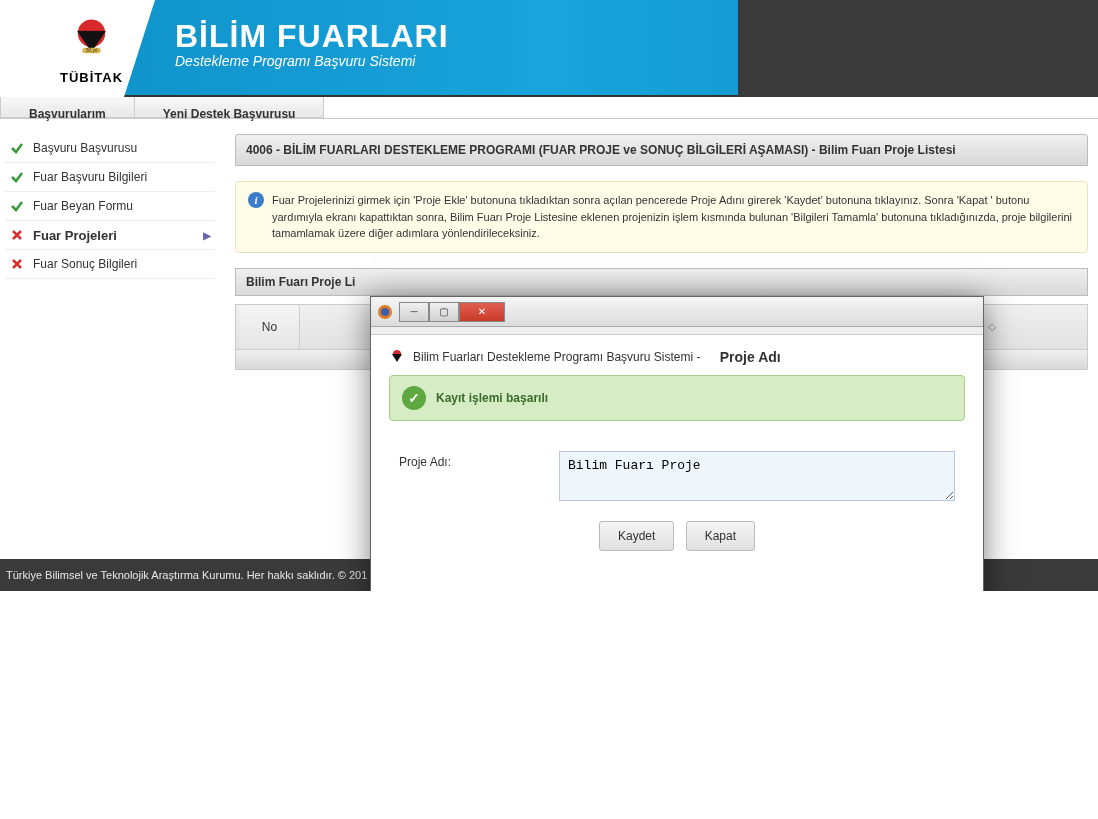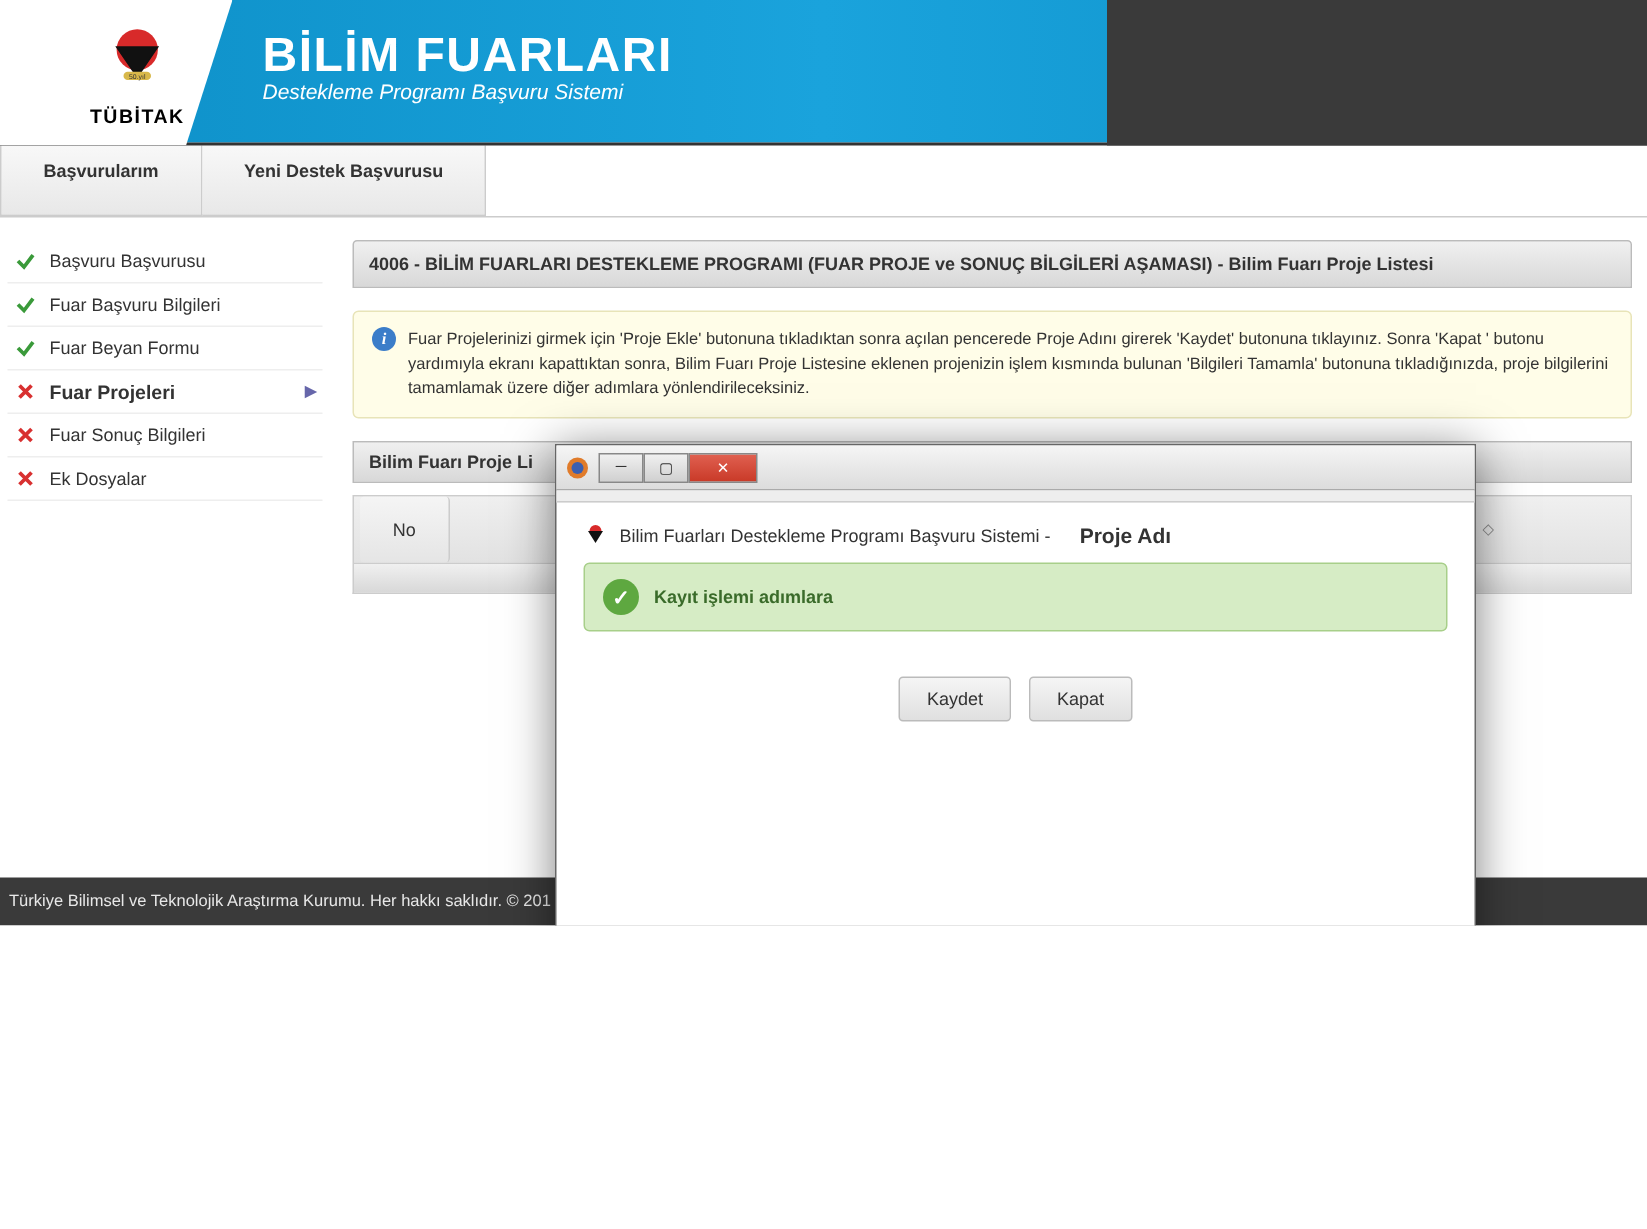--- a/index.html
+++ b/index.html
@@ -10,21 +10,21 @@
 .header-black { position: absolute; right: 0; top: 0; width: 360px; height: 97px; background: #3a3a3a; }
 .logo-box { width: 155px; height: 97px; background: #fff; position: relative; z-index: 2; display: flex; flex-direction: column; align-items: center; justify-content: center; clip-path: polygon(0 0, 100% 0, 80% 100%, 0 100%); padding-right: 20px; padding-left: 48px; }
 .logo-img { display: flex; flex-direction: column; align-items: center; }
 .logo-svg { width: 55px; height: 55px; }
 .logo-text { font-weight: bold; font-size: 13px; margin-top: 2px; letter-spacing: 1px; color: #000; }
 .title-box { padding: 18px 0 0 20px; color: #fff; z-index: 2; }
 .title-main { font-size: 32px; font-weight: bold; letter-spacing: 1px; font-family: 'Arial Narrow', Arial, sans-serif; text-align: right; }
 .title-sub { font-size: 14px; font-style: italic; margin-top: -2px; }
 
 
-.nav-tabs { height: 48px; background: #fff; border-bottom: 1px solid #ccc; display: flex; }
+.nav-tabs { height: 22px; background: #fff; border-bottom: 1px solid #ccc; display: flex; }
 .nav-tab { padding: 0 28px; line-height: 34px; font-size: 12px; font-weight: bold; background: linear-gradient(#f8f8f8, #e8e8e8); border: 1px solid #ccc; border-top: none; cursor: pointer; }
 .nav-tab + .nav-tab { border-left: none; }
 
 
 .main { display: flex; gap: 20px; padding: 15px 0 0 5px; min-height: 400px; }
 .sidebar { width: 210px; }
 .side-item { display: flex; align-items: center; padding: 6px 4px; font-size: 12px; cursor: pointer; border-bottom: 1px solid #eee; }
 .side-item.active { font-weight: bold; font-size: 13px; }
 .side-icon { width: 16px; height: 16px; margin-right: 8px; display: inline-flex; align-items: center; justify-content: center; }
 .side-arrow { margin-left: auto; font-size: 10px; color: #66a; }
@@ -133,28 +133,20 @@
       <span class="side-arrow">▶</span>
     </div>
     <div class="side-item">
       <span class="side-icon cross-red">
           <svg width="14" height="14" viewBox="0 0 14 14">
             <path d="M3 3 L11 11 M11 3 L3 11" stroke="#d83030" stroke-width="2.5"></path>
           </svg>
         </span>
       <span>Fuar Sonuç Bilgileri</span>
     </div>
-    <div class="side-item">
-      <span class="side-icon cross-red">
-          <svg width="14" height="14" viewBox="0 0 14 14">
-            <path d="M3 3 L11 11 M11 3 L3 11" stroke="#d83030" stroke-width="2.5"></path>
-          </svg>
-        </span>
-      <span>Ek Dosyalar</span>
-    </div>
   </div>
 
   <div class="content">
     <div class="panel-header">4006 - BİLİM FUARLARI DESTEKLEME PROGRAMI (FUAR PROJE ve SONUÇ BİLGİLERİ AŞAMASI) - Bilim Fuarı Proje Listesi</div>
 
     <div class="info-box">
       <span class="info-icon-circle">i</span>
       <span>Fuar Projelerinizi girmek için 'Proje Ekle' butonuna tıkladıktan sonra açılan pencerede Proje Adını girerek 'Kaydet' butonuna tıklayınız. Sonra 'Kapat ' butonu yardımıyla ekranı kapattıktan sonra, Bilim Fuarı Proje Listesine eklenen projenizin işlem kısmında bulunan 'Bilgileri Tamamla' butonuna tıkladığınızda, proje bilgilerini tamamlamak üzere diğer adımlara yönlendirileceksiniz.</span>
     </div>
 
@@ -200,21 +192,25 @@
         <svg width="16" height="16" viewBox="0 0 16 16">
             <circle cx="8" cy="5" r="4" fill="#d82a2a"></circle>
             <path d="M3 5 L8 13 L13 5 Z" fill="#111"></path>
           </svg>
       </span>
       <span>Bilim Fuarları Destekleme Programı Başvuru Sistemi -</span>
       &nbsp;<b>Proje Adı</b>
     </div>
     <div class="success-box">
       <span class="success-circle">✓</span>
-      <span>Kayıt işlemi adımlara</span>
+      <span>Kayıt işlemi başarılı</span>
+    </div>
+    <div class="form-row">
+      <div class="form-label">Proje Adı:</div>
+      <textarea class="form-textarea" style="">Bilim Fuarı Proje</textarea>
     </div>
     <div class="btn-row">
       <span class="btn">Kaydet</span>
       <span class="btn">Kapat</span>
     </div>
   </div>
   <div class="dialog-footer">
     <span>TÜBİTAK-Bilişim Müdürlüğü tarafından geliştirilmiştir. ©2012, TÜBİTAK</span>
     <span class="ver">1.0</span>
   </div>

